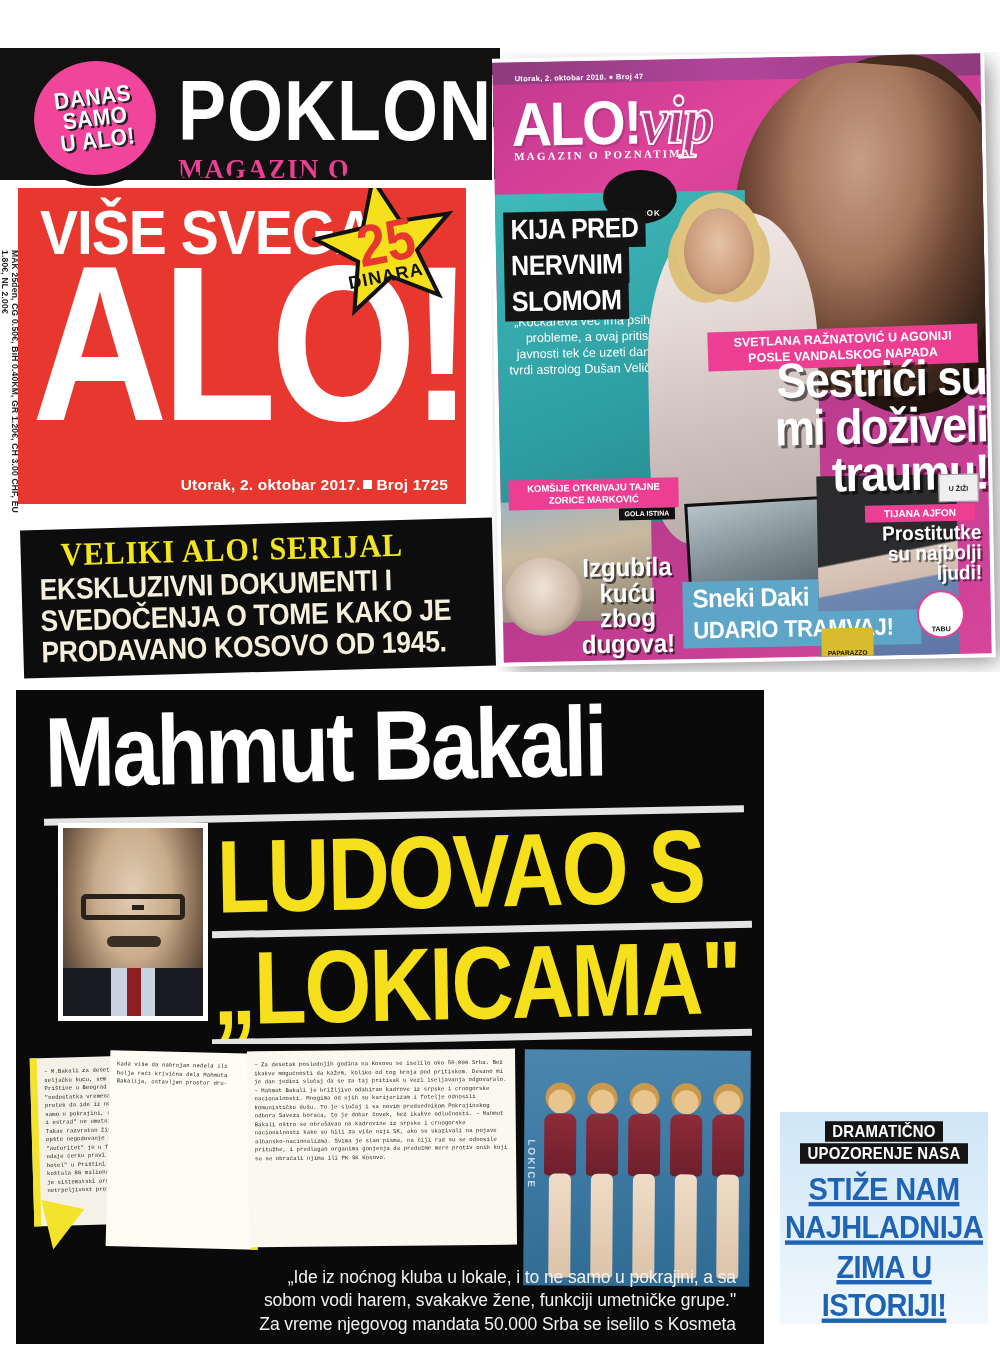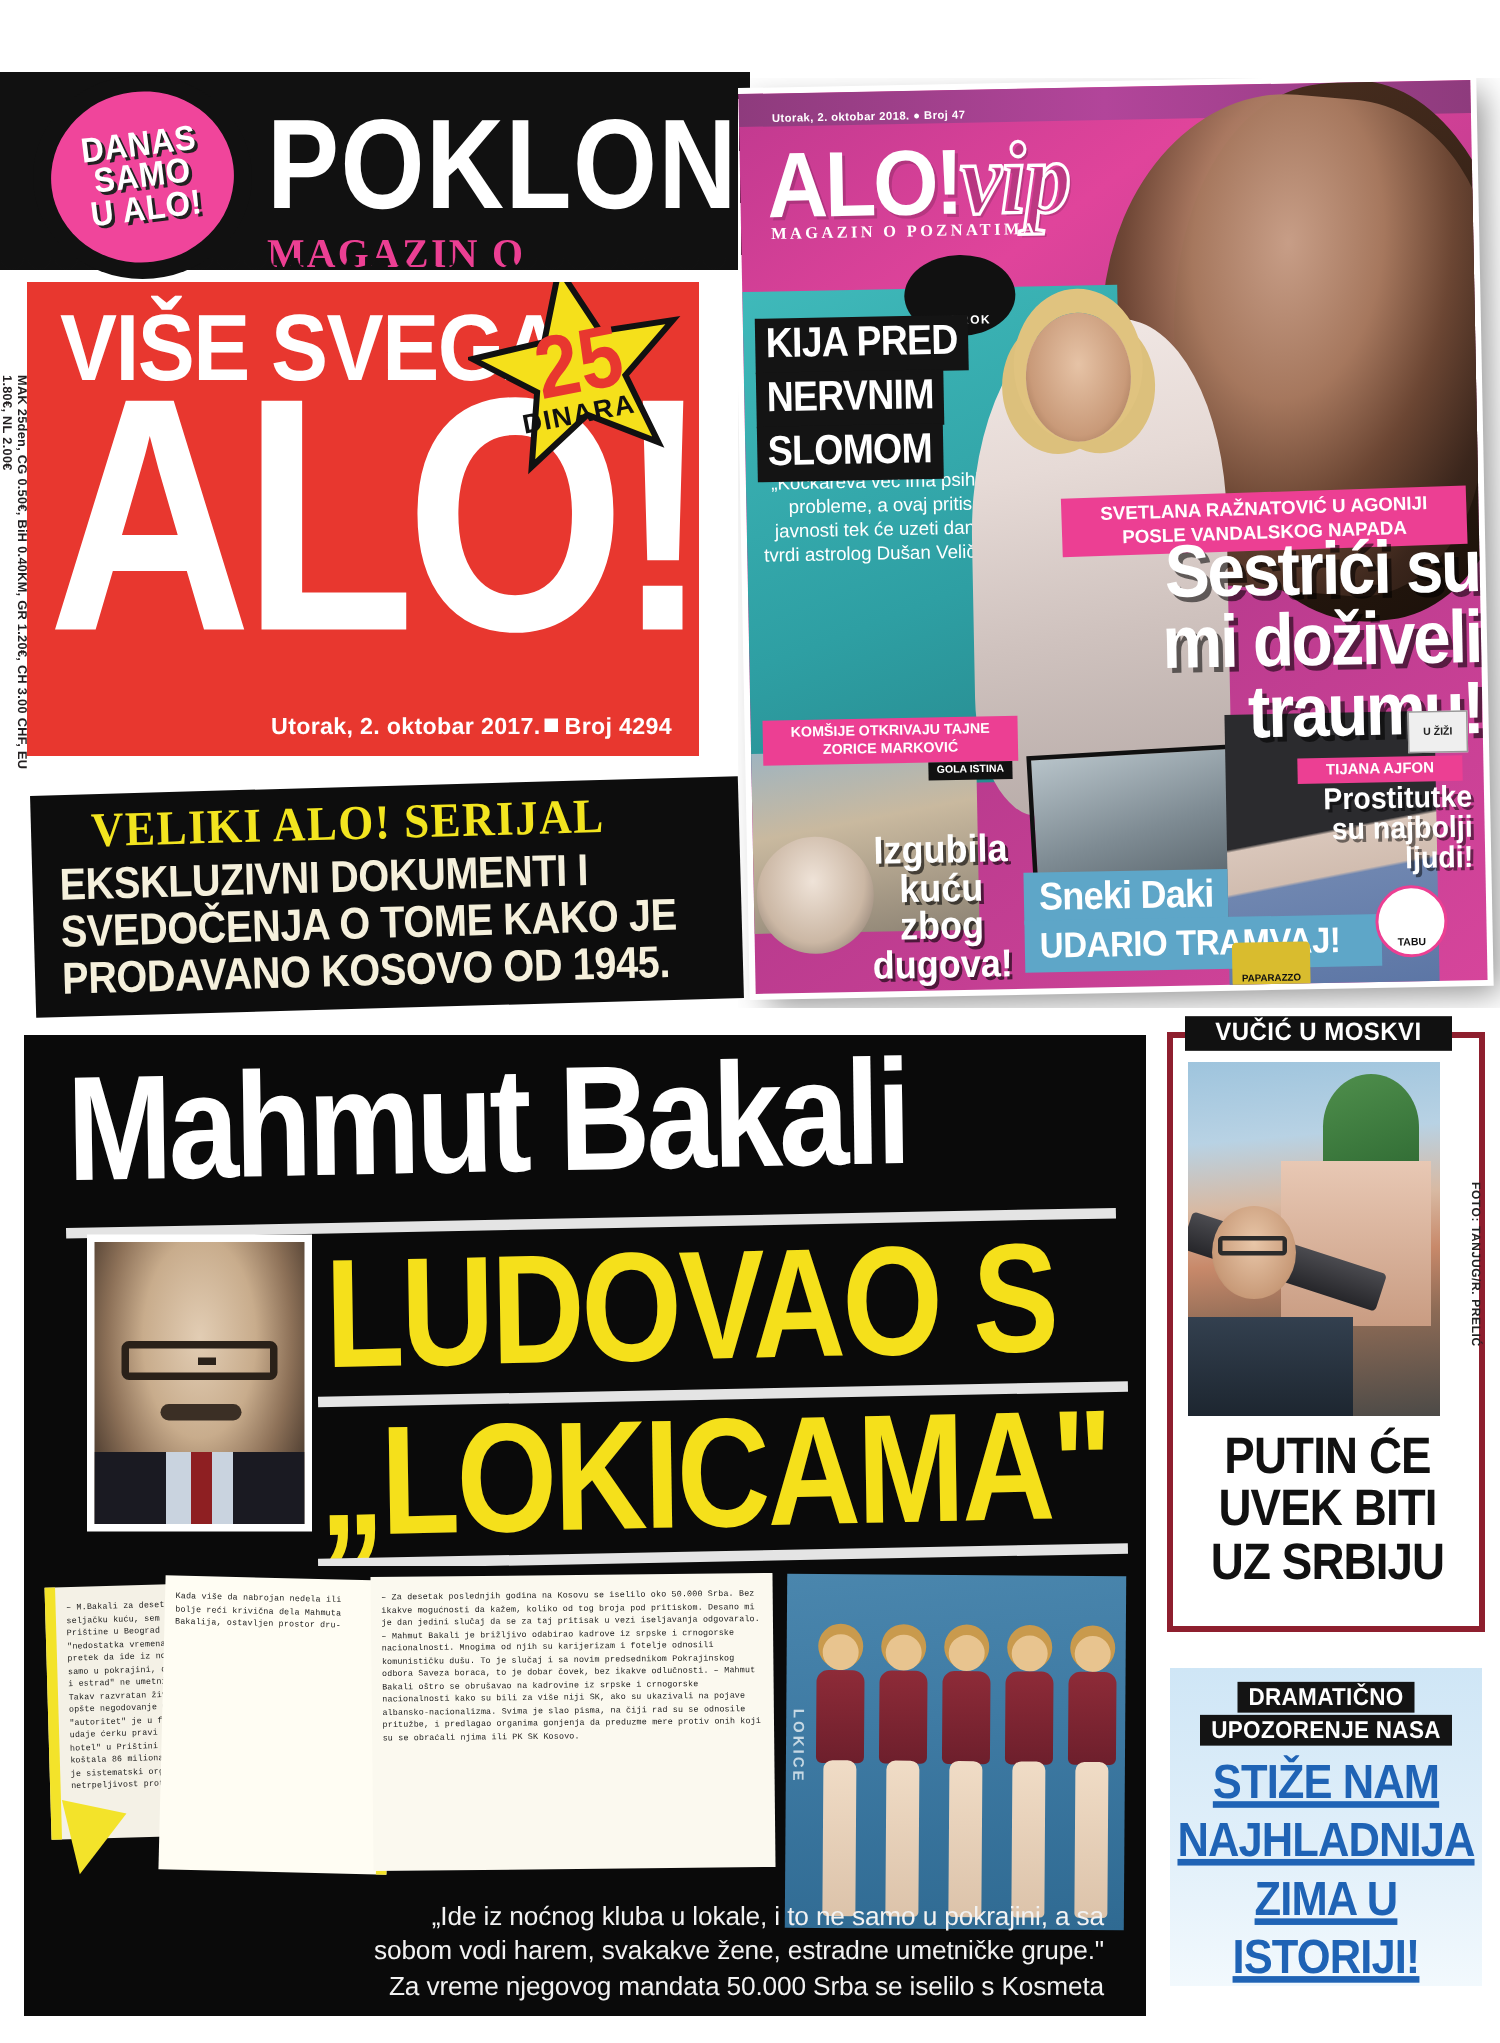--- a/index.html
+++ b/index.html
@@ -490,21 +490,21 @@
 
       <div class="price-star">
         <svg viewBox="0 0 148 148" width="148" height="148" aria-hidden="true">
           <polygon points="74,4 93,50 142,52 104,82 117,130 74,103 31,130 44,82 6,52 55,50" fill="#f5e01b" stroke="#111" stroke-width="4" transform="rotate(-11 74 74)"></polygon>
         </svg>
         <div class="num">25</div>
         <div class="din">DINARA</div>
       </div>
 
       <div class="dateline">
-        <span>Utorak, 2. oktobar 2017.</span><span class="sq"></span><span>Broj 4294</span>
+        <span>Utorak, 2. oktobar 2017.</span><span class="sq"></span><span>Broj 1725</span>
       </div>
     </div>
   </div>
   <div class="vert-price">MAK 25den, CG 0.50€, BiH 0.40KM, GR 1.20€, CH 3.00 CHF, EU 1.80€, NL 2.00€</div>
 
   <div class="vip-wrap">
     <div class="vip-cover">
       <div class="vip-topstrip"></div>
       <div class="vip-hair"></div>
       <div class="vip-face"></div>
@@ -627,42 +627,25 @@
         </div>
       <div class="dancer" style="left:186px">
           <div class="hd"></div>
           <div class="tp"></div>
           <div class="lg"></div>
         </div>
     </div>
 
     <div class="quote-box">
       <span class="l1">„Ide iz noćnog kluba u lokale, i to ne samo u pokrajini, a sa</span>
-      <span class="l2">sobom vodi harem, svakakve žene, estradne umetničke grupe."</span>
+      <span class="l2">sobom vodi harem, svakakve žene, funkciji umetničke grupe."</span>
       <span class="l3">Za vreme njegovog mandata 50.000 Srba se iselilo s Kosmeta</span>
     </div>
   </div>
 
-  <div class="vucic-box">
-    <div class="vucic-label">VUČIĆ U MOSKVI</div>
-    <div class="vucic-photo">
-      <div class="vp-dome"></div>
-      <div class="vp-wall"></div>
-      <div class="vp-body"></div>
-      <div class="vp-gun"></div>
-      <div class="vp-head"></div>
-      <div class="vp-gl"></div>
-    </div>
-    <div class="foto-credit">FOTO: TANJUG/R. PRELIĆ</div>
-    <div class="putin-txt">
-      <span>PUTIN ĆE</span><br>
-      <span>UVEK BITI</span><br>
-      <span>UZ SRBIJU</span>
-    </div>
-  </div>
 
   <div class="nasa-box">
     <span class="nasa-l1">DRAMATIČNO</span>
     <span class="nasa-l2">UPOZORENJE NASA</span>
     <div class="nasa-big">STIŽE NAM NAJHLADNIJA ZIMA U ISTORIJI!</div>
   </div>
 
 </div>
 
 </body></html>

